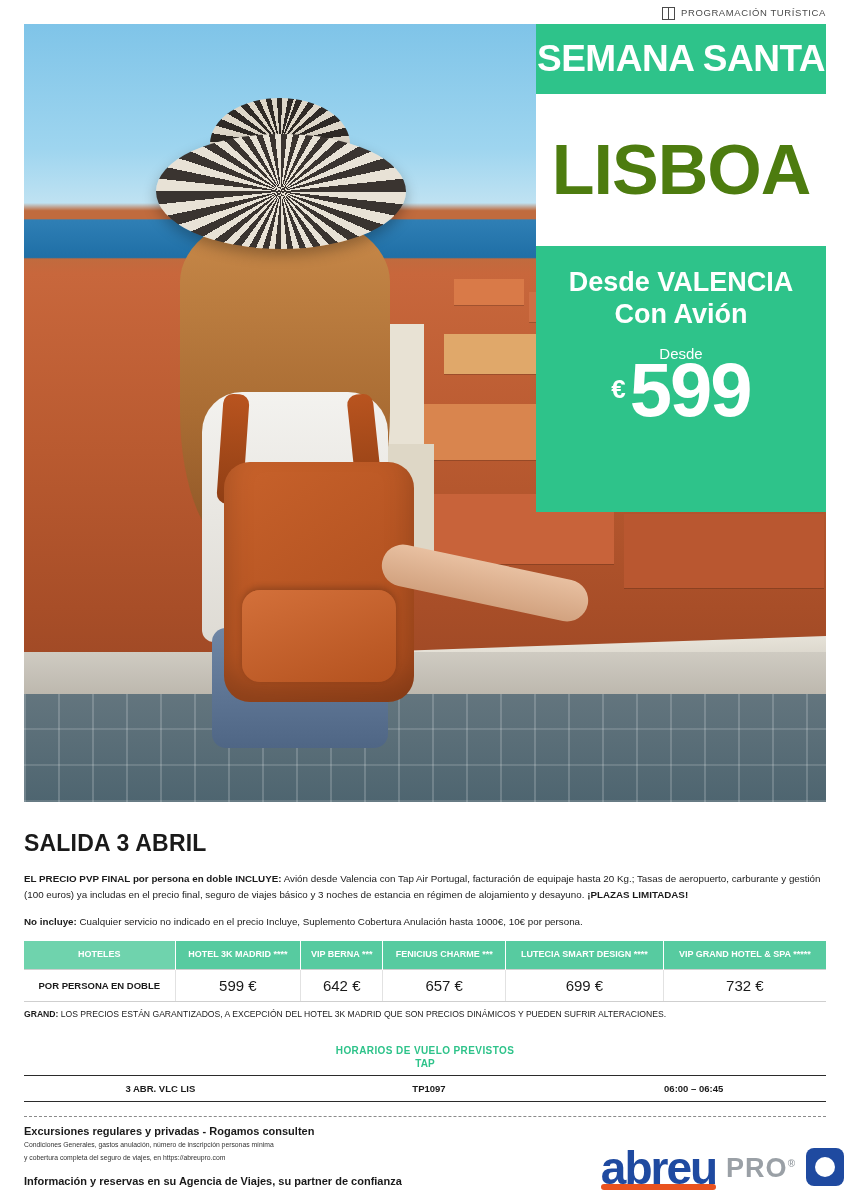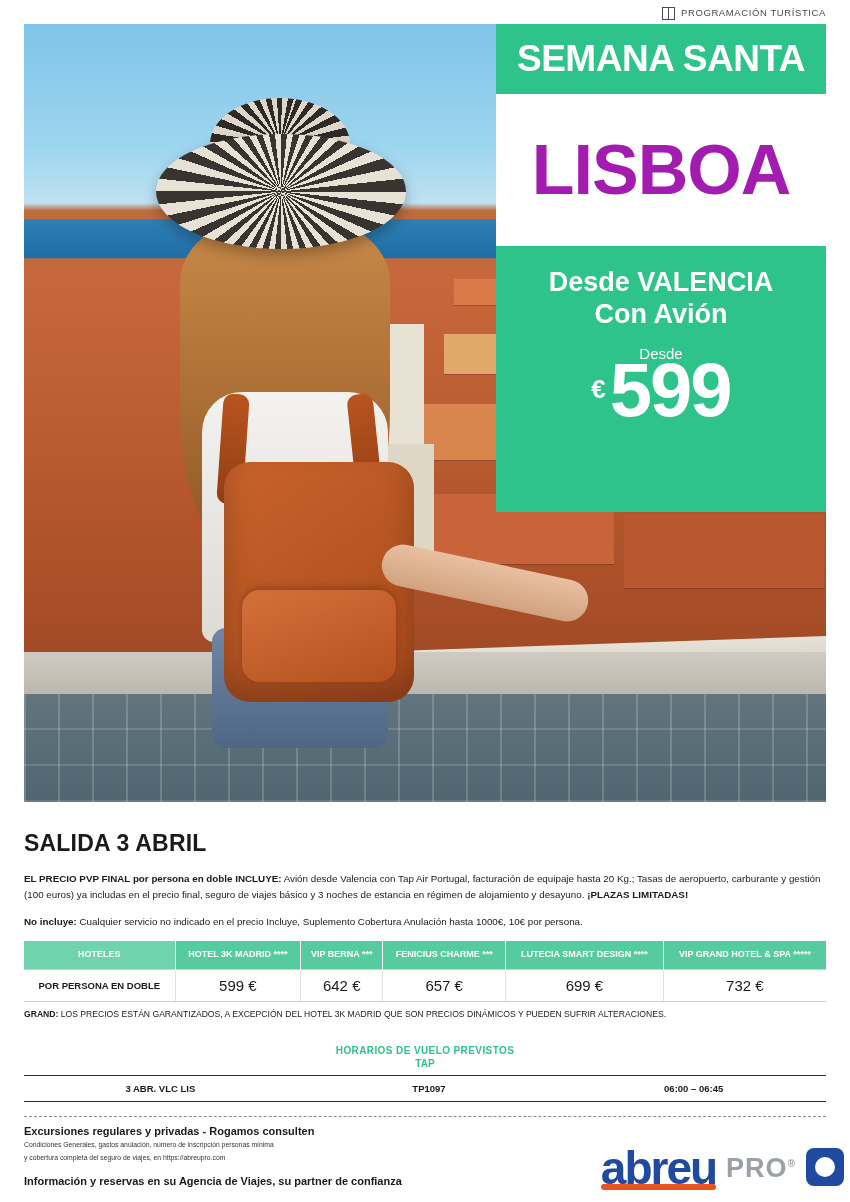--- a/index.html
+++ b/index.html
@@ -152,37 +152,37 @@
     position: absolute; left: 128px; top: 586px;
     width: 176px; height: 120px;
     background: linear-gradient(to bottom, #6f86a5, #4f6685);
     border-radius: 14px;
   }
 
   
   .panel {
     position: absolute;
     right: 0;
-    width: 330px;
+    width: 290px;
     background: #2ec38a;
     color: #fff;
     text-align: center;
   }
   .panel-top {
     top: 0; height: 70px;
     display: flex; align-items: center; justify-content: center;
     font-size: 37px; font-weight: 800; letter-spacing: -0.5px;
   }
   .panel-mid {
     top: 70px; height: 152px;
     background: #ffffff;
     display: flex; align-items: center; justify-content: center;
   }
   .panel-mid span {
-    color: #a21caf;
+    color: #4d7c0f;
     font-size: 70px;
     font-weight: 800;
     letter-spacing: -1px;
   }
   .panel-bot {
     top: 222px; height: 266px;
     padding-top: 20px;
   }
   .panel-bot .l1 { font-size: 34px; font-weight: 800; line-height: 1.14; }
   .panel-bot .l2 { font-size: 27px; font-weight: 800; line-height: 1.2; }

